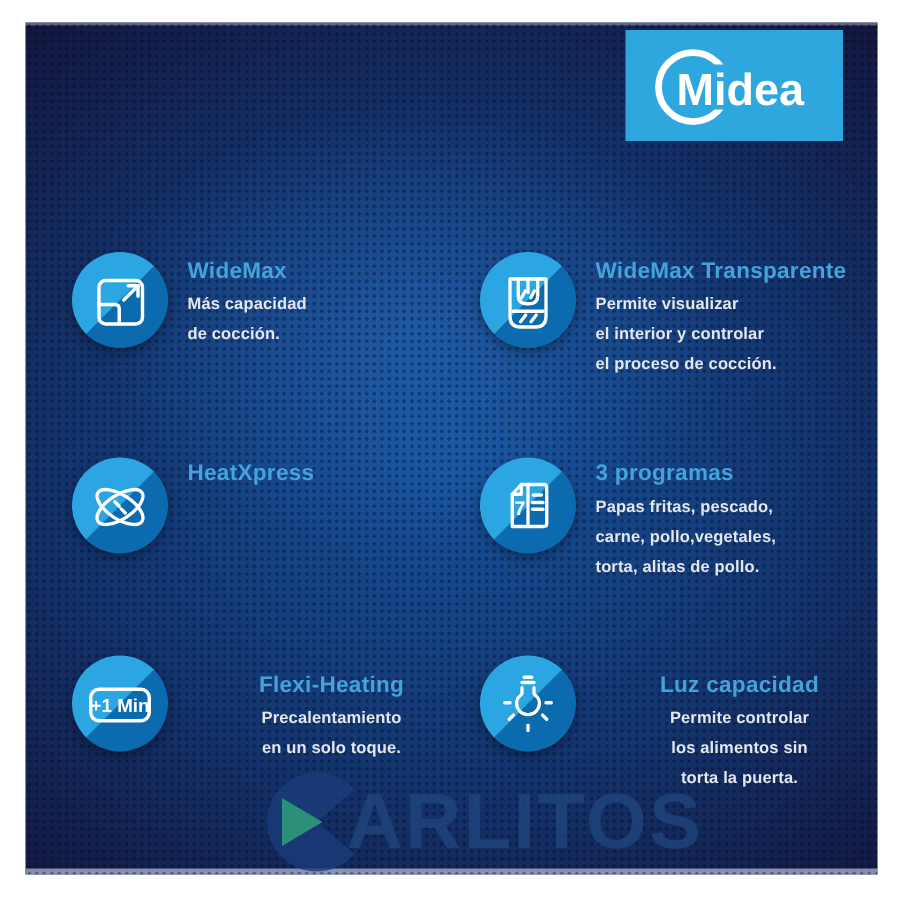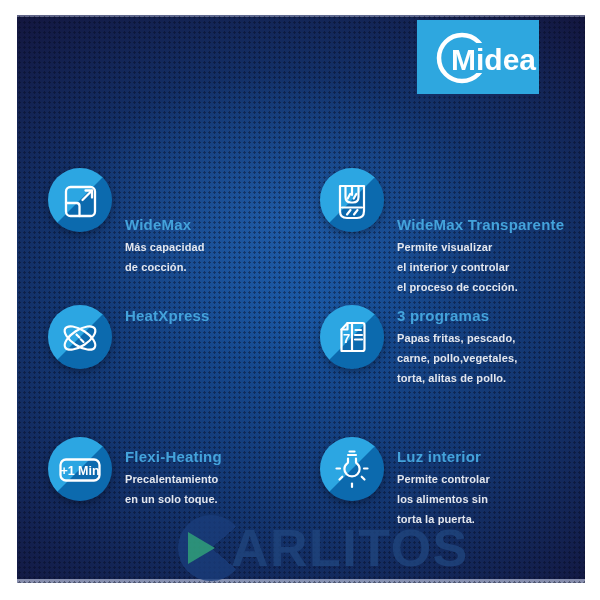--- a/index.html
+++ b/index.html
@@ -16,36 +16,36 @@
     overflow:hidden;
   }
   .dots{
     position:absolute;inset:0;
     background-image:radial-gradient(circle, rgba(5,8,28,0.40) 1px, transparent 1.3px);
     background-size:5px 5px;
     pointer-events:none;
   }
   
   .midea-box{
-    position:absolute;left:400px;top:5px;width:122px;height:74px;
+    position:absolute;left:400px;top:5px;width:145px;height:74px;
     background:#2ea7df;
   }
   
   .feature{position:absolute;display:flex;gap:13px;}
   .col1{left:31px;}  .col2{left:303px;}
   .row1{top:153px;}  .row2{top:290px;}  .row3{top:422px;}
   .icon-circle{
     width:64px;height:64px;border-radius:50%;flex:0 0 64px;
     background:linear-gradient(135deg,#2ca6e2 49.5%,#0c6aae 50.5%);
     display:flex;align-items:center;justify-content:center;
     box-shadow:0 3px 8px rgba(0,0,0,0.35);
   }
   .ft{width:192px;padding-top:2px;}
-  .row1 .ft{padding-top:4px;margin-top:44px;}
-  .row3 .ft{padding-top:11px;}
+  .row1 .ft{padding-top:4px;}
+  .row3 .ft{padding-top:11px;text-align:center;}
   .ft-title{
     color:#44a3db;font-weight:bold;font-size:15px;line-height:18px;
     margin:0 0 3px 0;letter-spacing:0.2px;
   }
   .ft-desc{
     color:#e4e7ee;font-size:11px;line-height:20px;white-space:pre-line;
     letter-spacing:0.1px;
     font-weight:bold;
   }
   
@@ -175,21 +175,21 @@
         <path d="M24 14 H32"></path>
         <path d="M24 17.5 V21 C24 21.6 23.8 22.1 23 22.7 C21.4 23.9 20.4 25.7 20.4 27.9 C20.4 32.1 23.8 35.4 28 35.4 C32.2 35.4 35.6 32.1 35.6 27.9 C35.6 25.7 34.6 23.9 33 22.7 C32.2 22.1 32 21.6 32 21 V17.5"></path>
         <path d="M12.5 27.5 H16"></path>
         <path d="M40 27.5 H43.5"></path>
         <path d="M15.5 38.5 L18.3 35.7"></path>
         <path d="M37.7 35.7 L40.5 38.5"></path>
         <path d="M28 42.5 V46"></path>
       </svg>
     </div>
     <div class="ft">
-      <div class="ft-title">Luz interior</div>
+      <div class="ft-title">Luz capacidad</div>
       <div class="ft-desc">Permite controlar
 los alimentos sin
 torta la puerta.</div>
     </div>
   </div>
 
   <div class="watermark">
     <div class="wm-disc">
       <div class="wm-tri"></div>
     </div>

